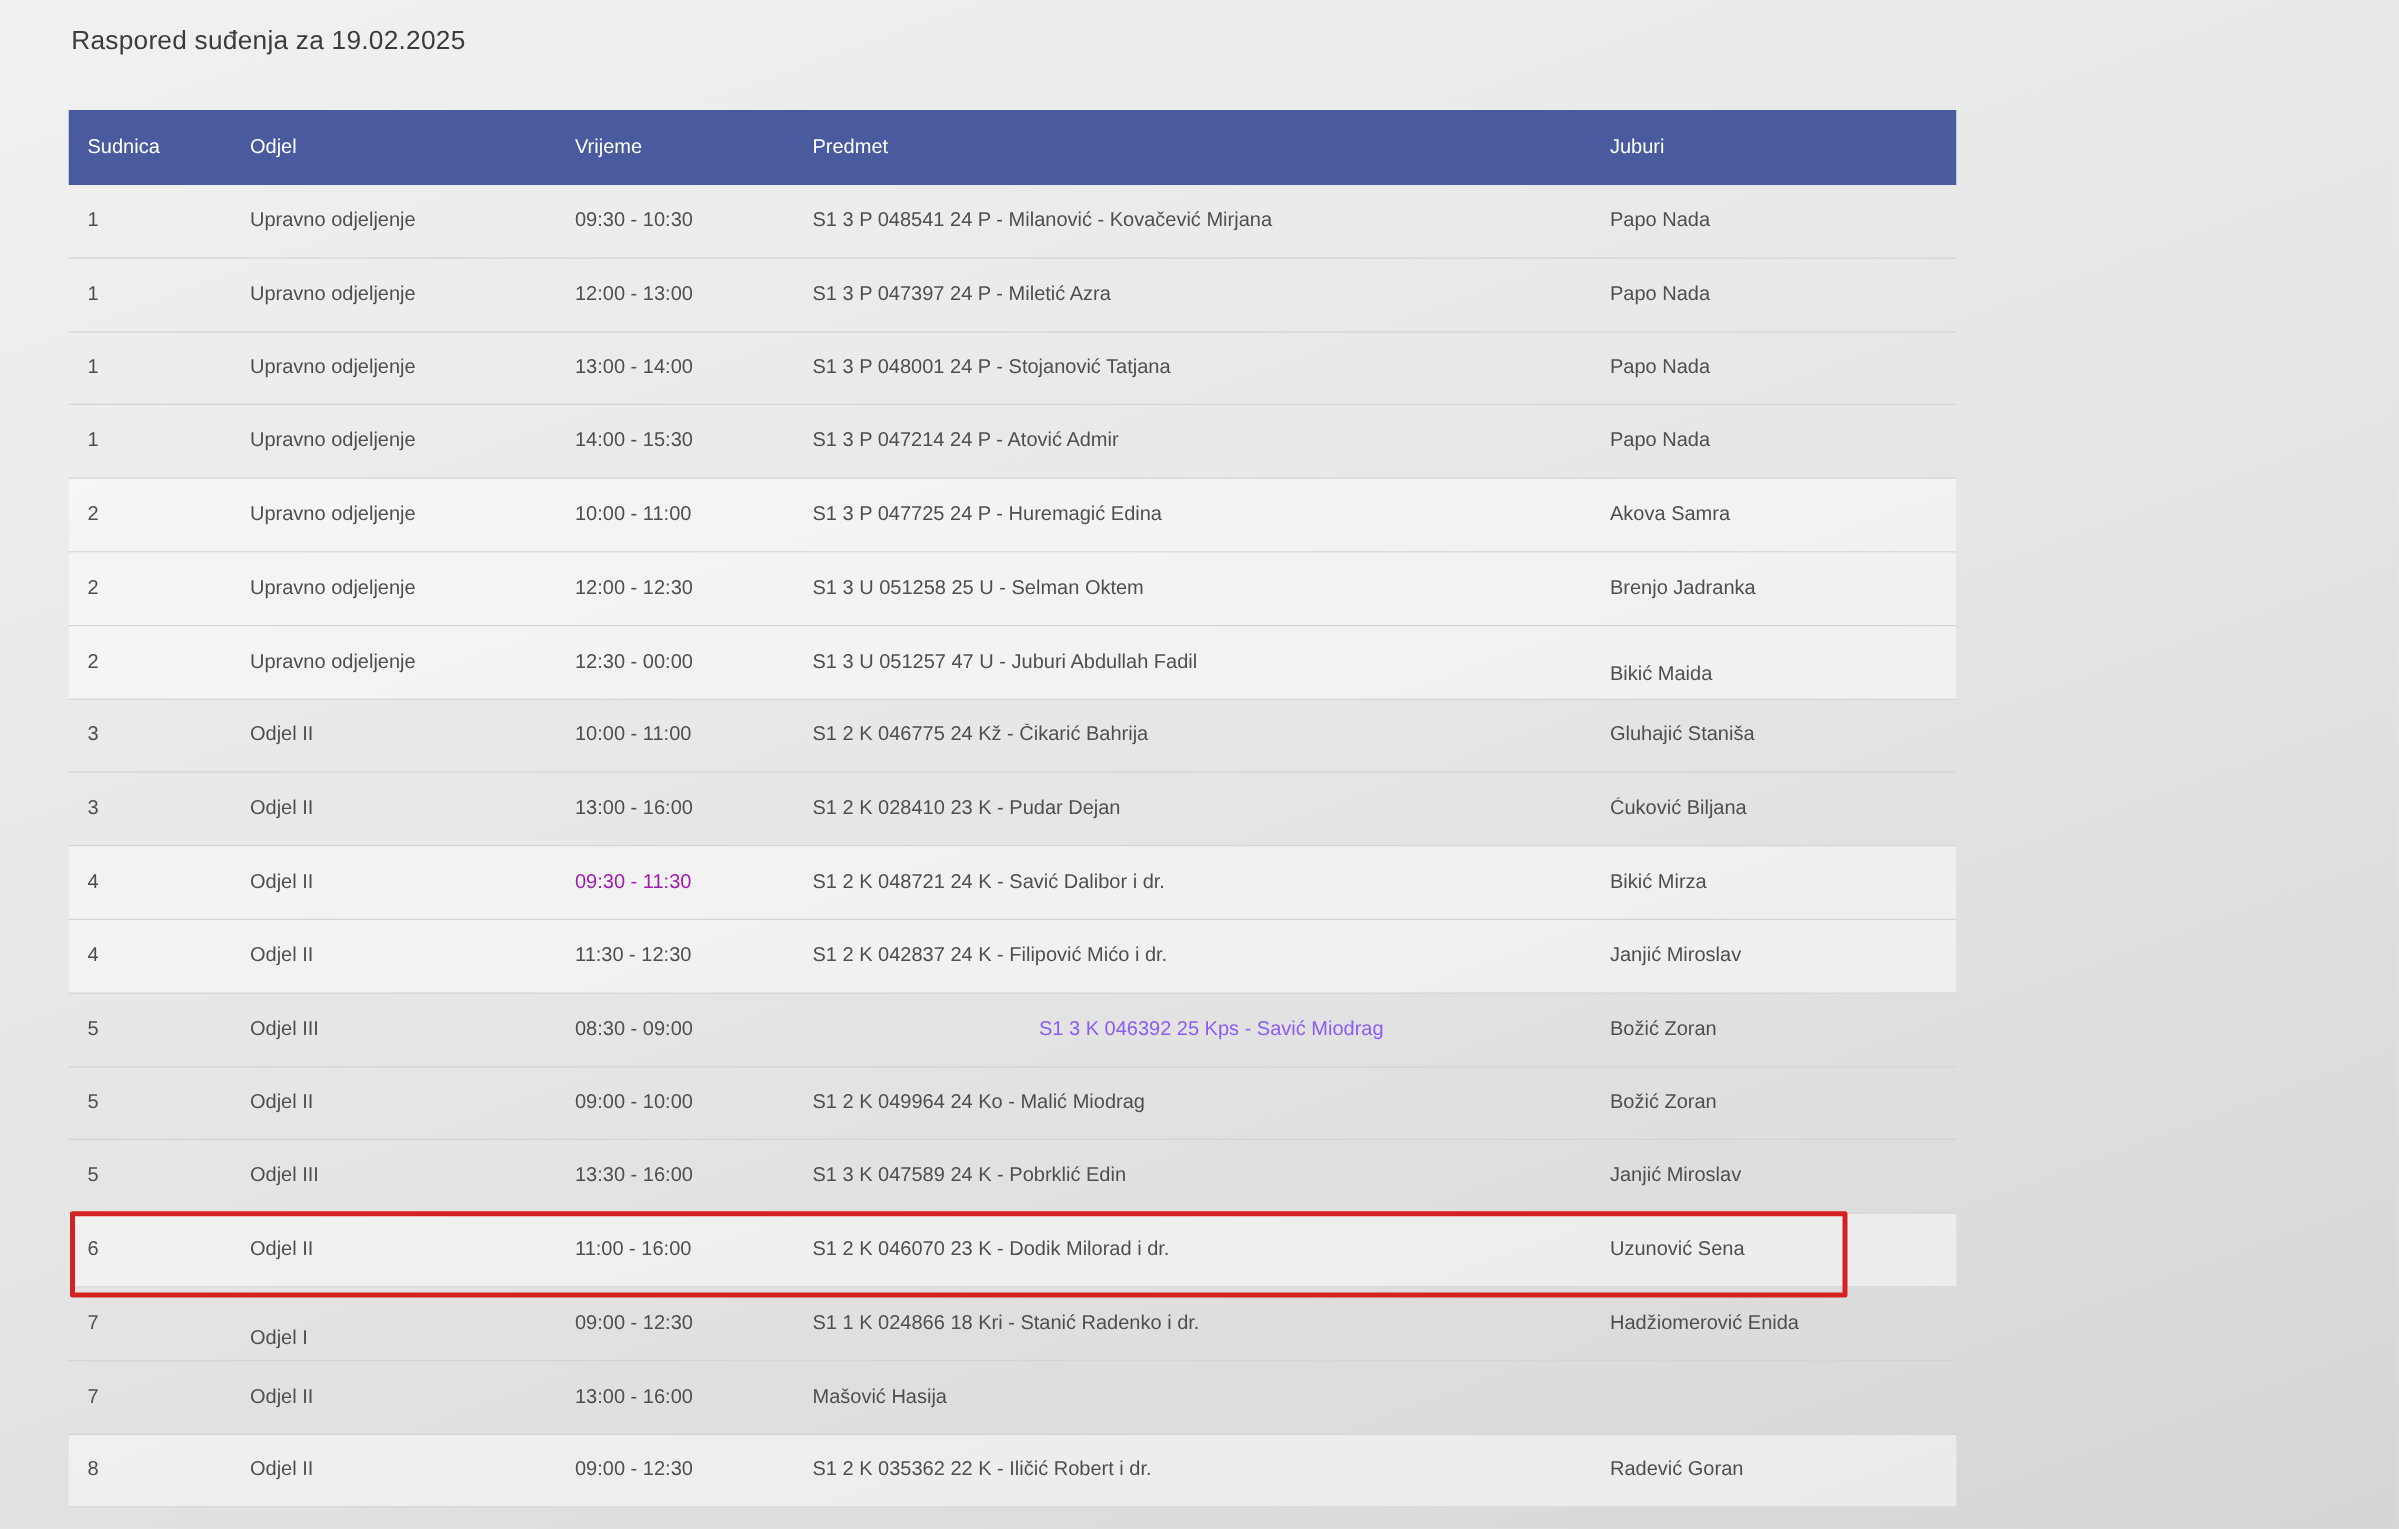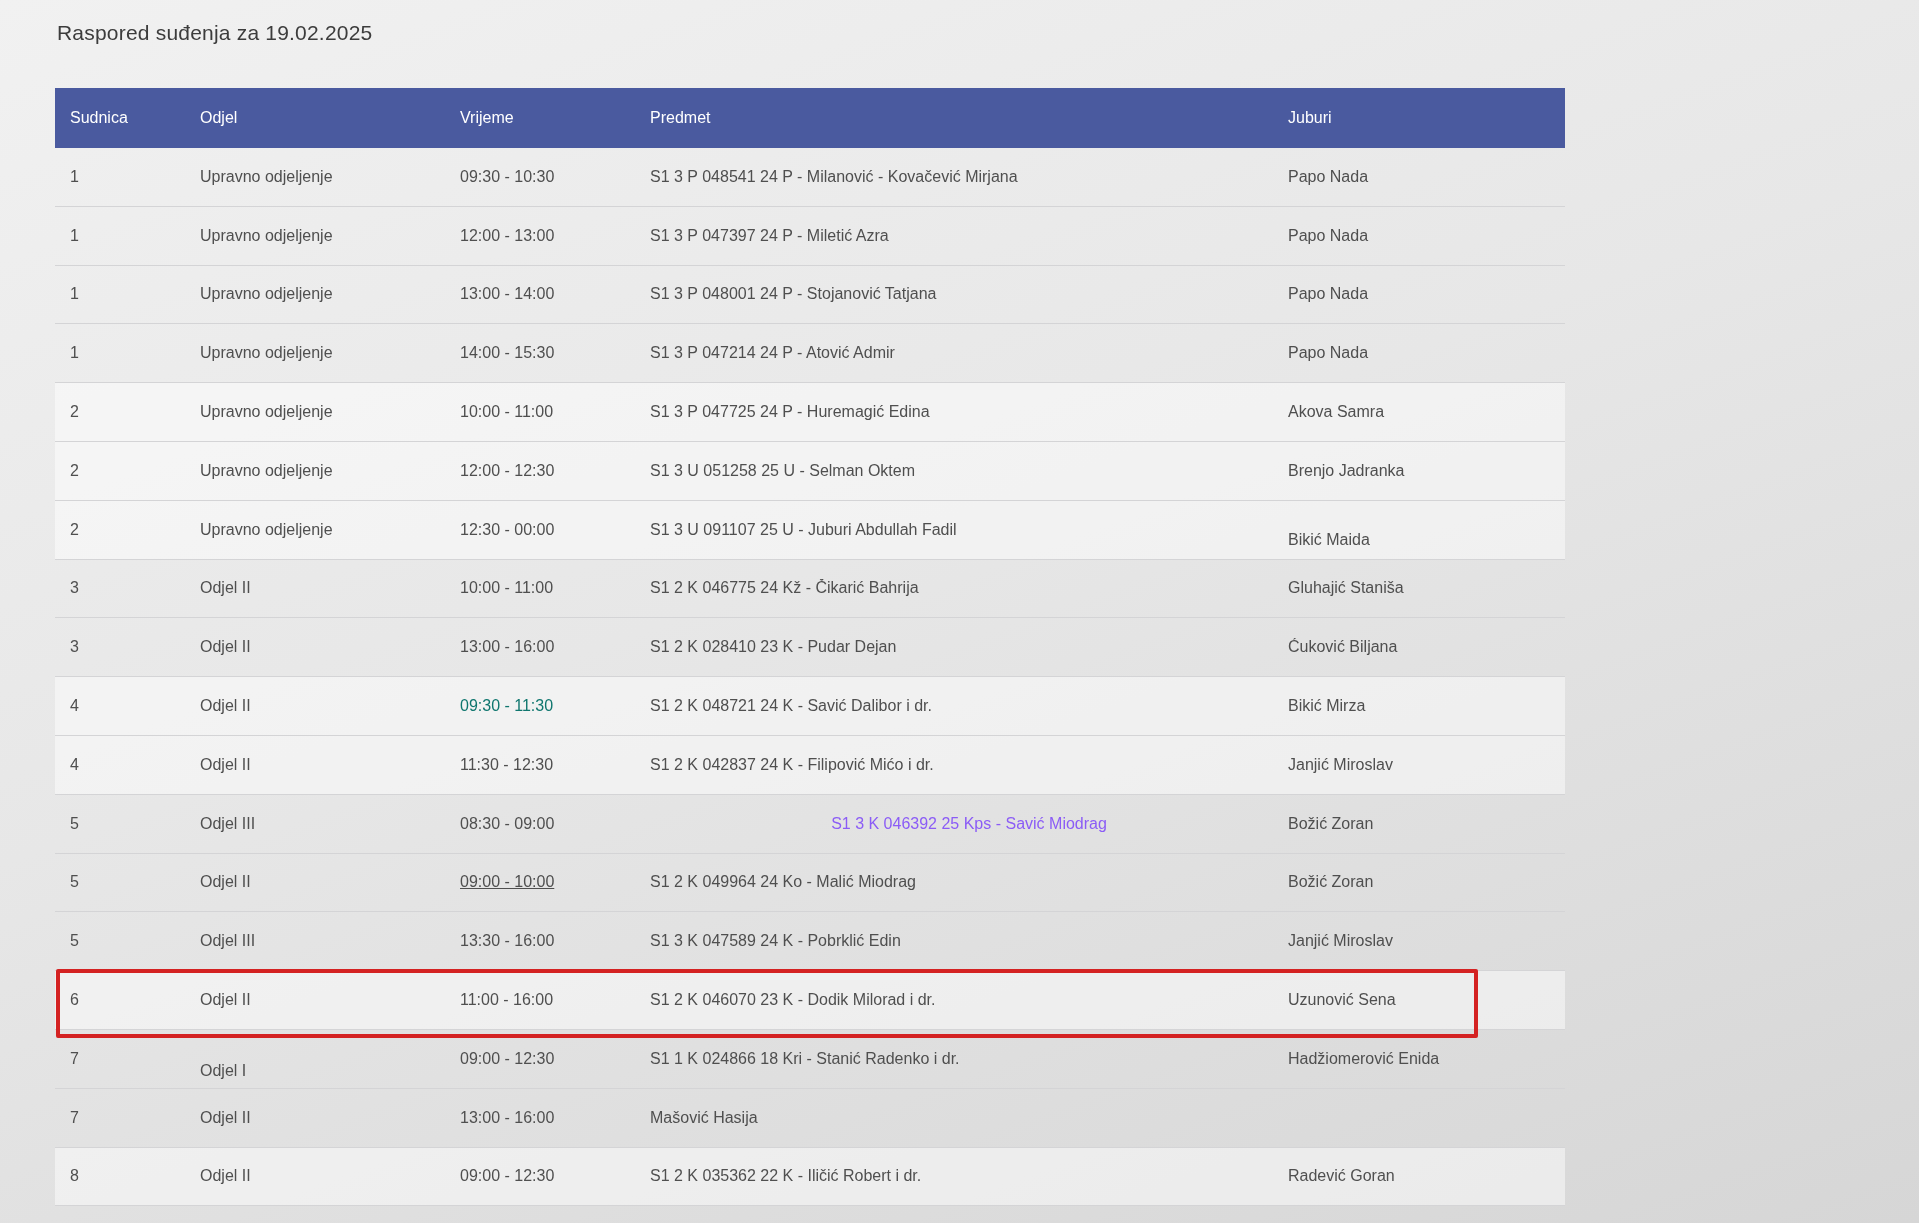--- a/index.html
+++ b/index.html
@@ -112,62 +112,62 @@
         <div class="cell first" style="color: rgb(79, 79, 79);">2</div>
         <div class="cell" style="color: rgb(79, 79, 79);">Upravno odjeljenje</div>
         <div class="cell" style="color: rgb(79, 79, 79);">12:00 - 12:30</div>
         <div class="cell" style="color: rgb(79, 79, 79);">S1 3 U 051258 25 U - Selman Oktem</div>
         <div class="cell" style="color: rgb(79, 79, 79);">Brenjo Jadranka</div>
       </div>
       <div class="row light">
         <div class="cell first" style="color: rgb(79, 79, 79);">2</div>
         <div class="cell" style="color: rgb(79, 79, 79);">Upravno odjeljenje</div>
         <div class="cell" style="color: rgb(79, 79, 79);">12:30 - 00:00</div>
-        <div class="cell" style="color: rgb(79, 79, 79);">S1 3 U 091107 25 U - Juburi Abdullah Fadil</div>
+        <div class="cell" style="color: rgb(79, 79, 79);">S1 3 U 051257 47 U - Juburi Abdullah Fadil</div>
         <div class="cell" style="color: rgb(79, 79, 79); margin-top: 20px;">Bikić Maida</div>
       </div>
       <div class="row">
         <div class="cell first" style="color: rgb(79, 79, 79);">3</div>
         <div class="cell" style="color: rgb(79, 79, 79);">Odjel II</div>
         <div class="cell" style="color: rgb(79, 79, 79);">10:00 - 11:00</div>
         <div class="cell" style="color: rgb(79, 79, 79);">S1 2 K 046775 24 Kž - Čikarić Bahrija</div>
         <div class="cell" style="color: rgb(79, 79, 79);">Gluhajić Staniša</div>
       </div>
       <div class="row">
         <div class="cell first" style="color: rgb(79, 79, 79);">3</div>
         <div class="cell" style="color: rgb(79, 79, 79);">Odjel II</div>
         <div class="cell" style="color: rgb(79, 79, 79);">13:00 - 16:00</div>
         <div class="cell" style="color: rgb(79, 79, 79);">S1 2 K 028410 23 K - Pudar Dejan</div>
         <div class="cell" style="color: rgb(79, 79, 79);">Ćuković Biljana</div>
       </div>
       <div class="row light">
         <div class="cell first" style="color: rgb(79, 79, 79);">4</div>
         <div class="cell" style="color: rgb(79, 79, 79);">Odjel II</div>
-        <div class="cell" style="color: #0f766e;">09:30 - 11:30</div>
+        <div class="cell" style="color: #a21caf;">09:30 - 11:30</div>
         <div class="cell" style="color: rgb(79, 79, 79);">S1 2 K 048721 24 K - Savić Dalibor i dr.</div>
         <div class="cell" style="color: rgb(79, 79, 79);">Bikić Mirza</div>
       </div>
       <div class="row light">
         <div class="cell first" style="color: rgb(79, 79, 79);">4</div>
         <div class="cell" style="color: rgb(79, 79, 79);">Odjel II</div>
         <div class="cell" style="color: rgb(79, 79, 79);">11:30 - 12:30</div>
         <div class="cell" style="color: rgb(79, 79, 79);">S1 2 K 042837 24 K - Filipović Mićo i dr.</div>
         <div class="cell" style="color: rgb(79, 79, 79);">Janjić Miroslav</div>
       </div>
       <div class="row">
         <div class="cell first" style="color: rgb(79, 79, 79);">5</div>
         <div class="cell" style="color: rgb(79, 79, 79);">Odjel III</div>
         <div class="cell" style="color: rgb(79, 79, 79);">08:30 - 09:00</div>
         <div class="cell" style="color: #8b5cf6; text-align: center;">S1 3 K 046392 25 Kps - Savić Miodrag</div>
         <div class="cell" style="color: rgb(79, 79, 79);">Božić Zoran</div>
       </div>
       <div class="row">
         <div class="cell first" style="color: rgb(79, 79, 79);">5</div>
         <div class="cell" style="color: rgb(79, 79, 79);">Odjel II</div>
-        <div class="cell" style="color: rgb(79, 79, 79); text-decoration: underline;">09:00 - 10:00</div>
+        <div class="cell" style="color: rgb(79, 79, 79);">09:00 - 10:00</div>
         <div class="cell" style="color: rgb(79, 79, 79);">S1 2 K 049964 24 Ko - Malić Miodrag</div>
         <div class="cell" style="color: rgb(79, 79, 79);">Božić Zoran</div>
       </div>
       <div class="row">
         <div class="cell first" style="color: rgb(79, 79, 79);">5</div>
         <div class="cell" style="color: rgb(79, 79, 79);">Odjel III</div>
         <div class="cell" style="color: rgb(79, 79, 79);">13:30 - 16:00</div>
         <div class="cell" style="color: rgb(79, 79, 79);">S1 3 K 047589 24 K - Pobrklić Edin</div>
         <div class="cell" style="color: rgb(79, 79, 79);">Janjić Miroslav</div>
       </div>

